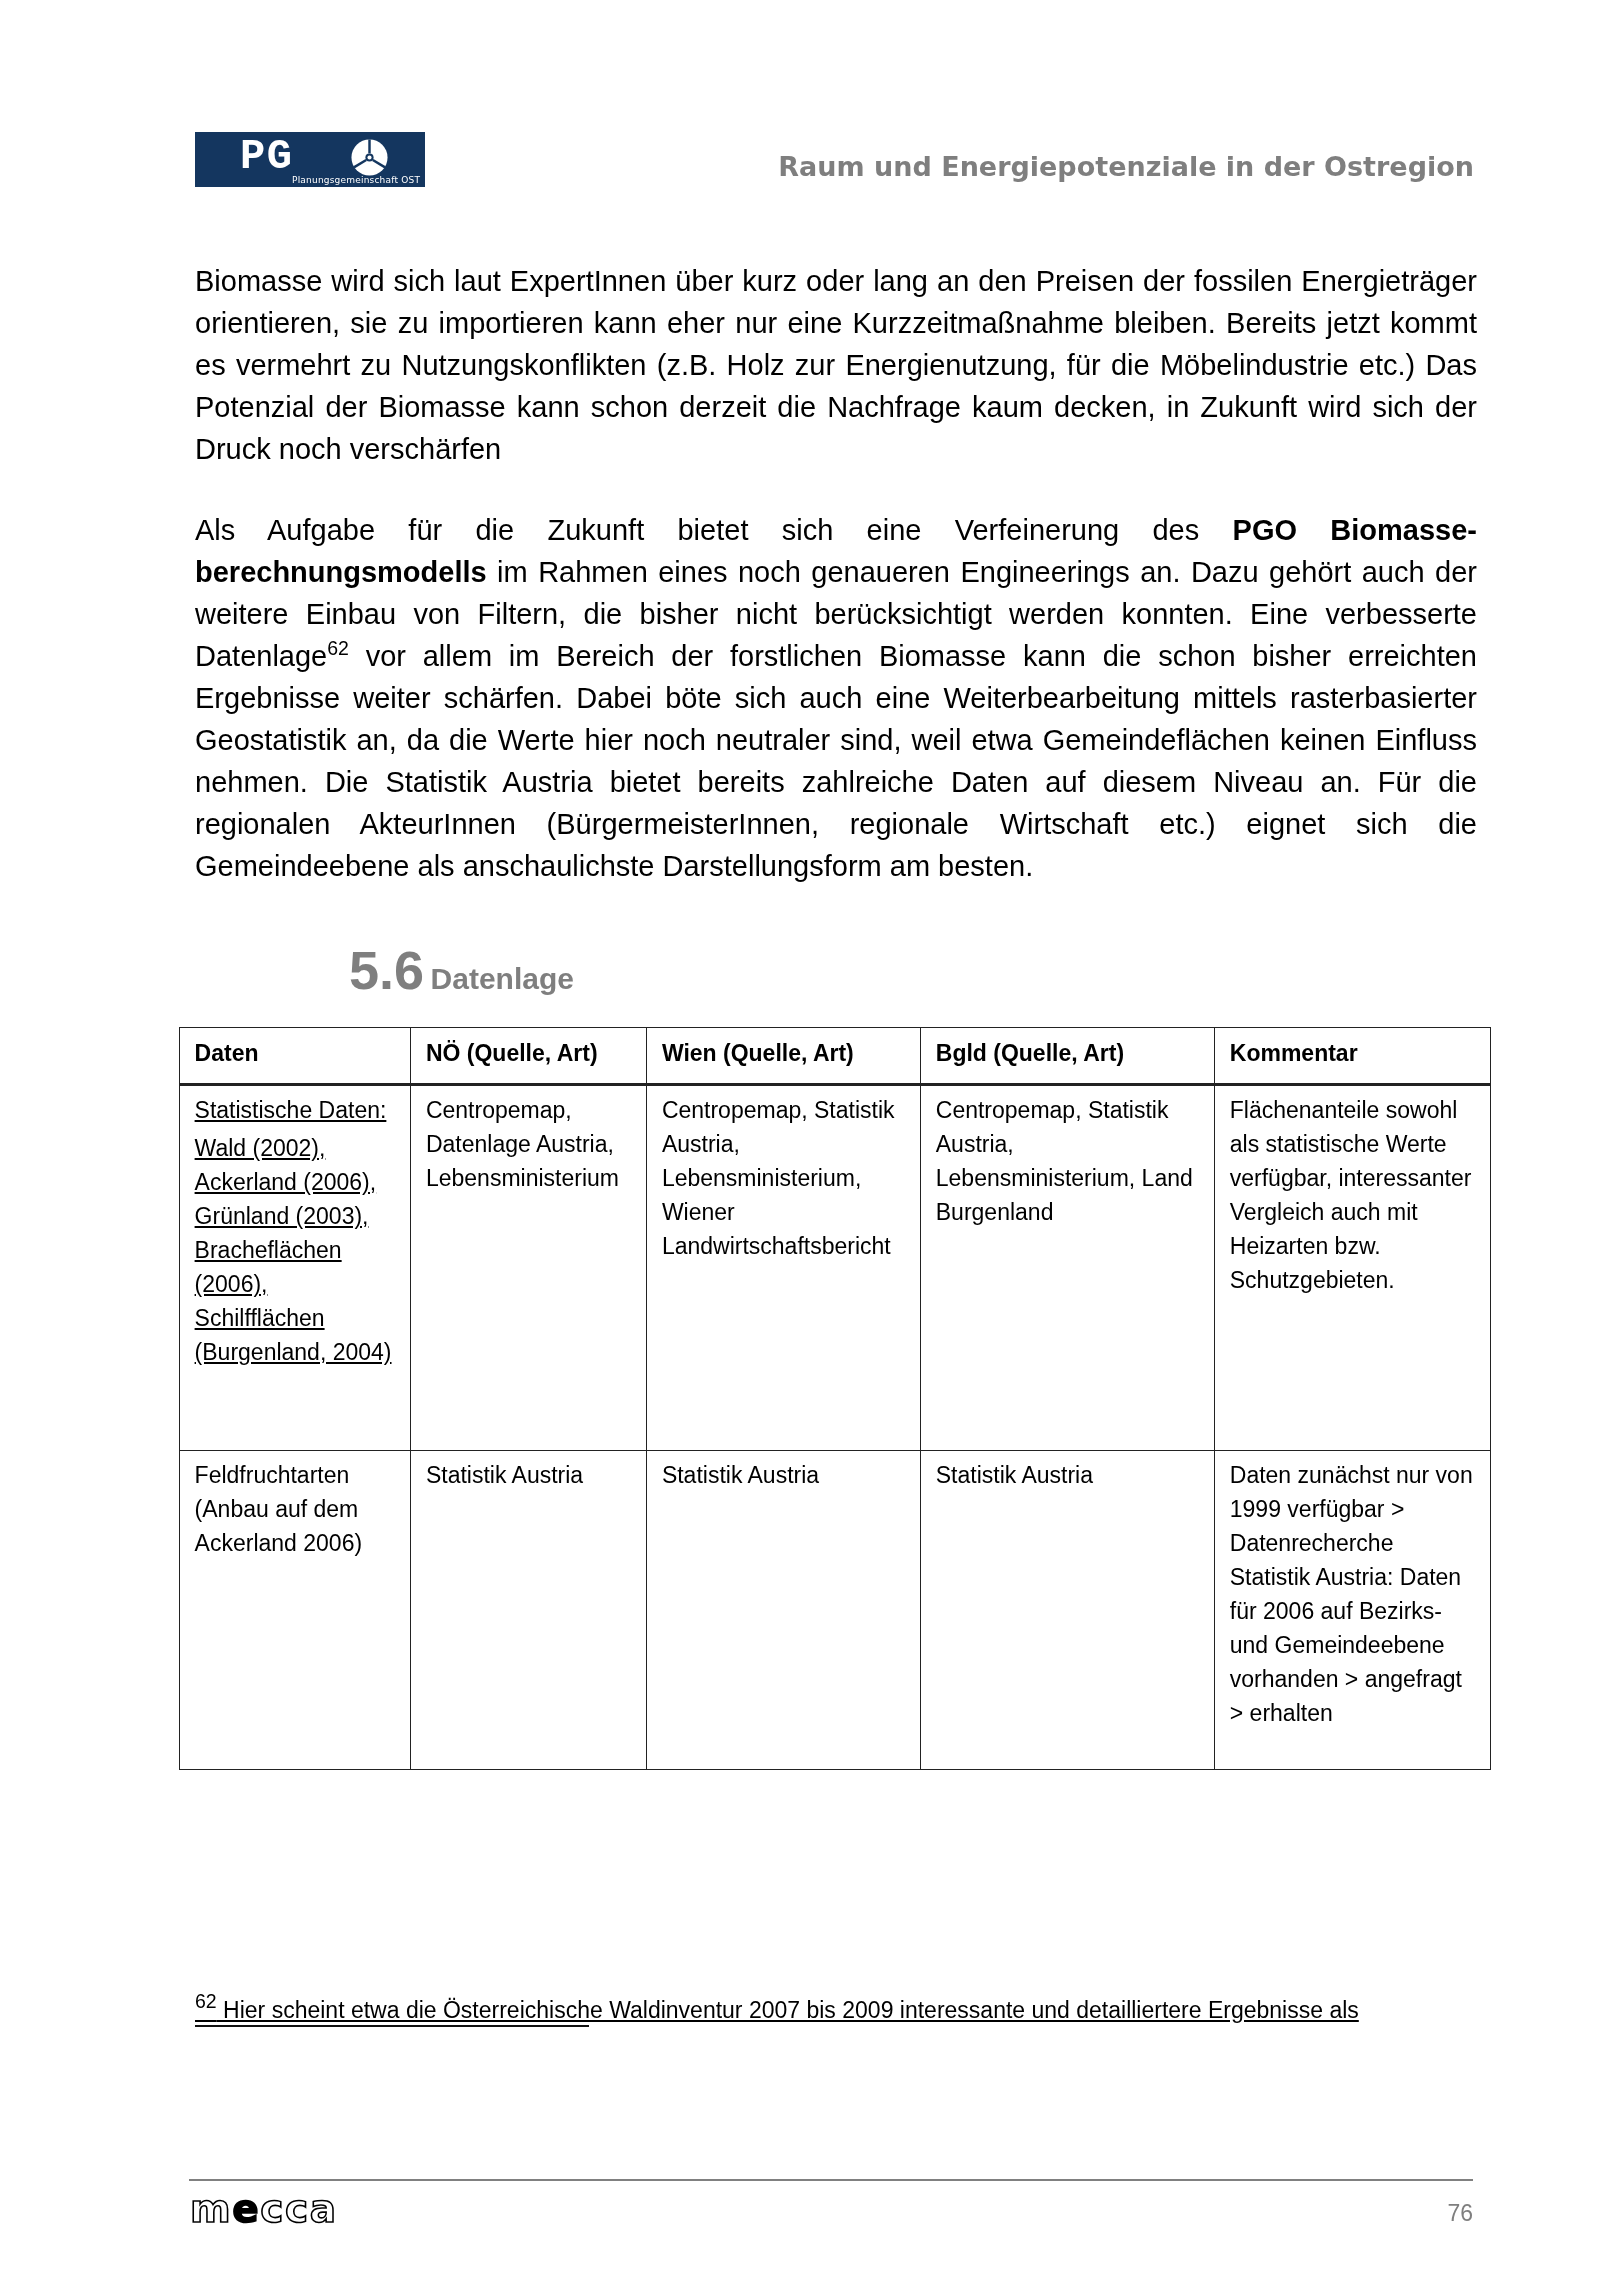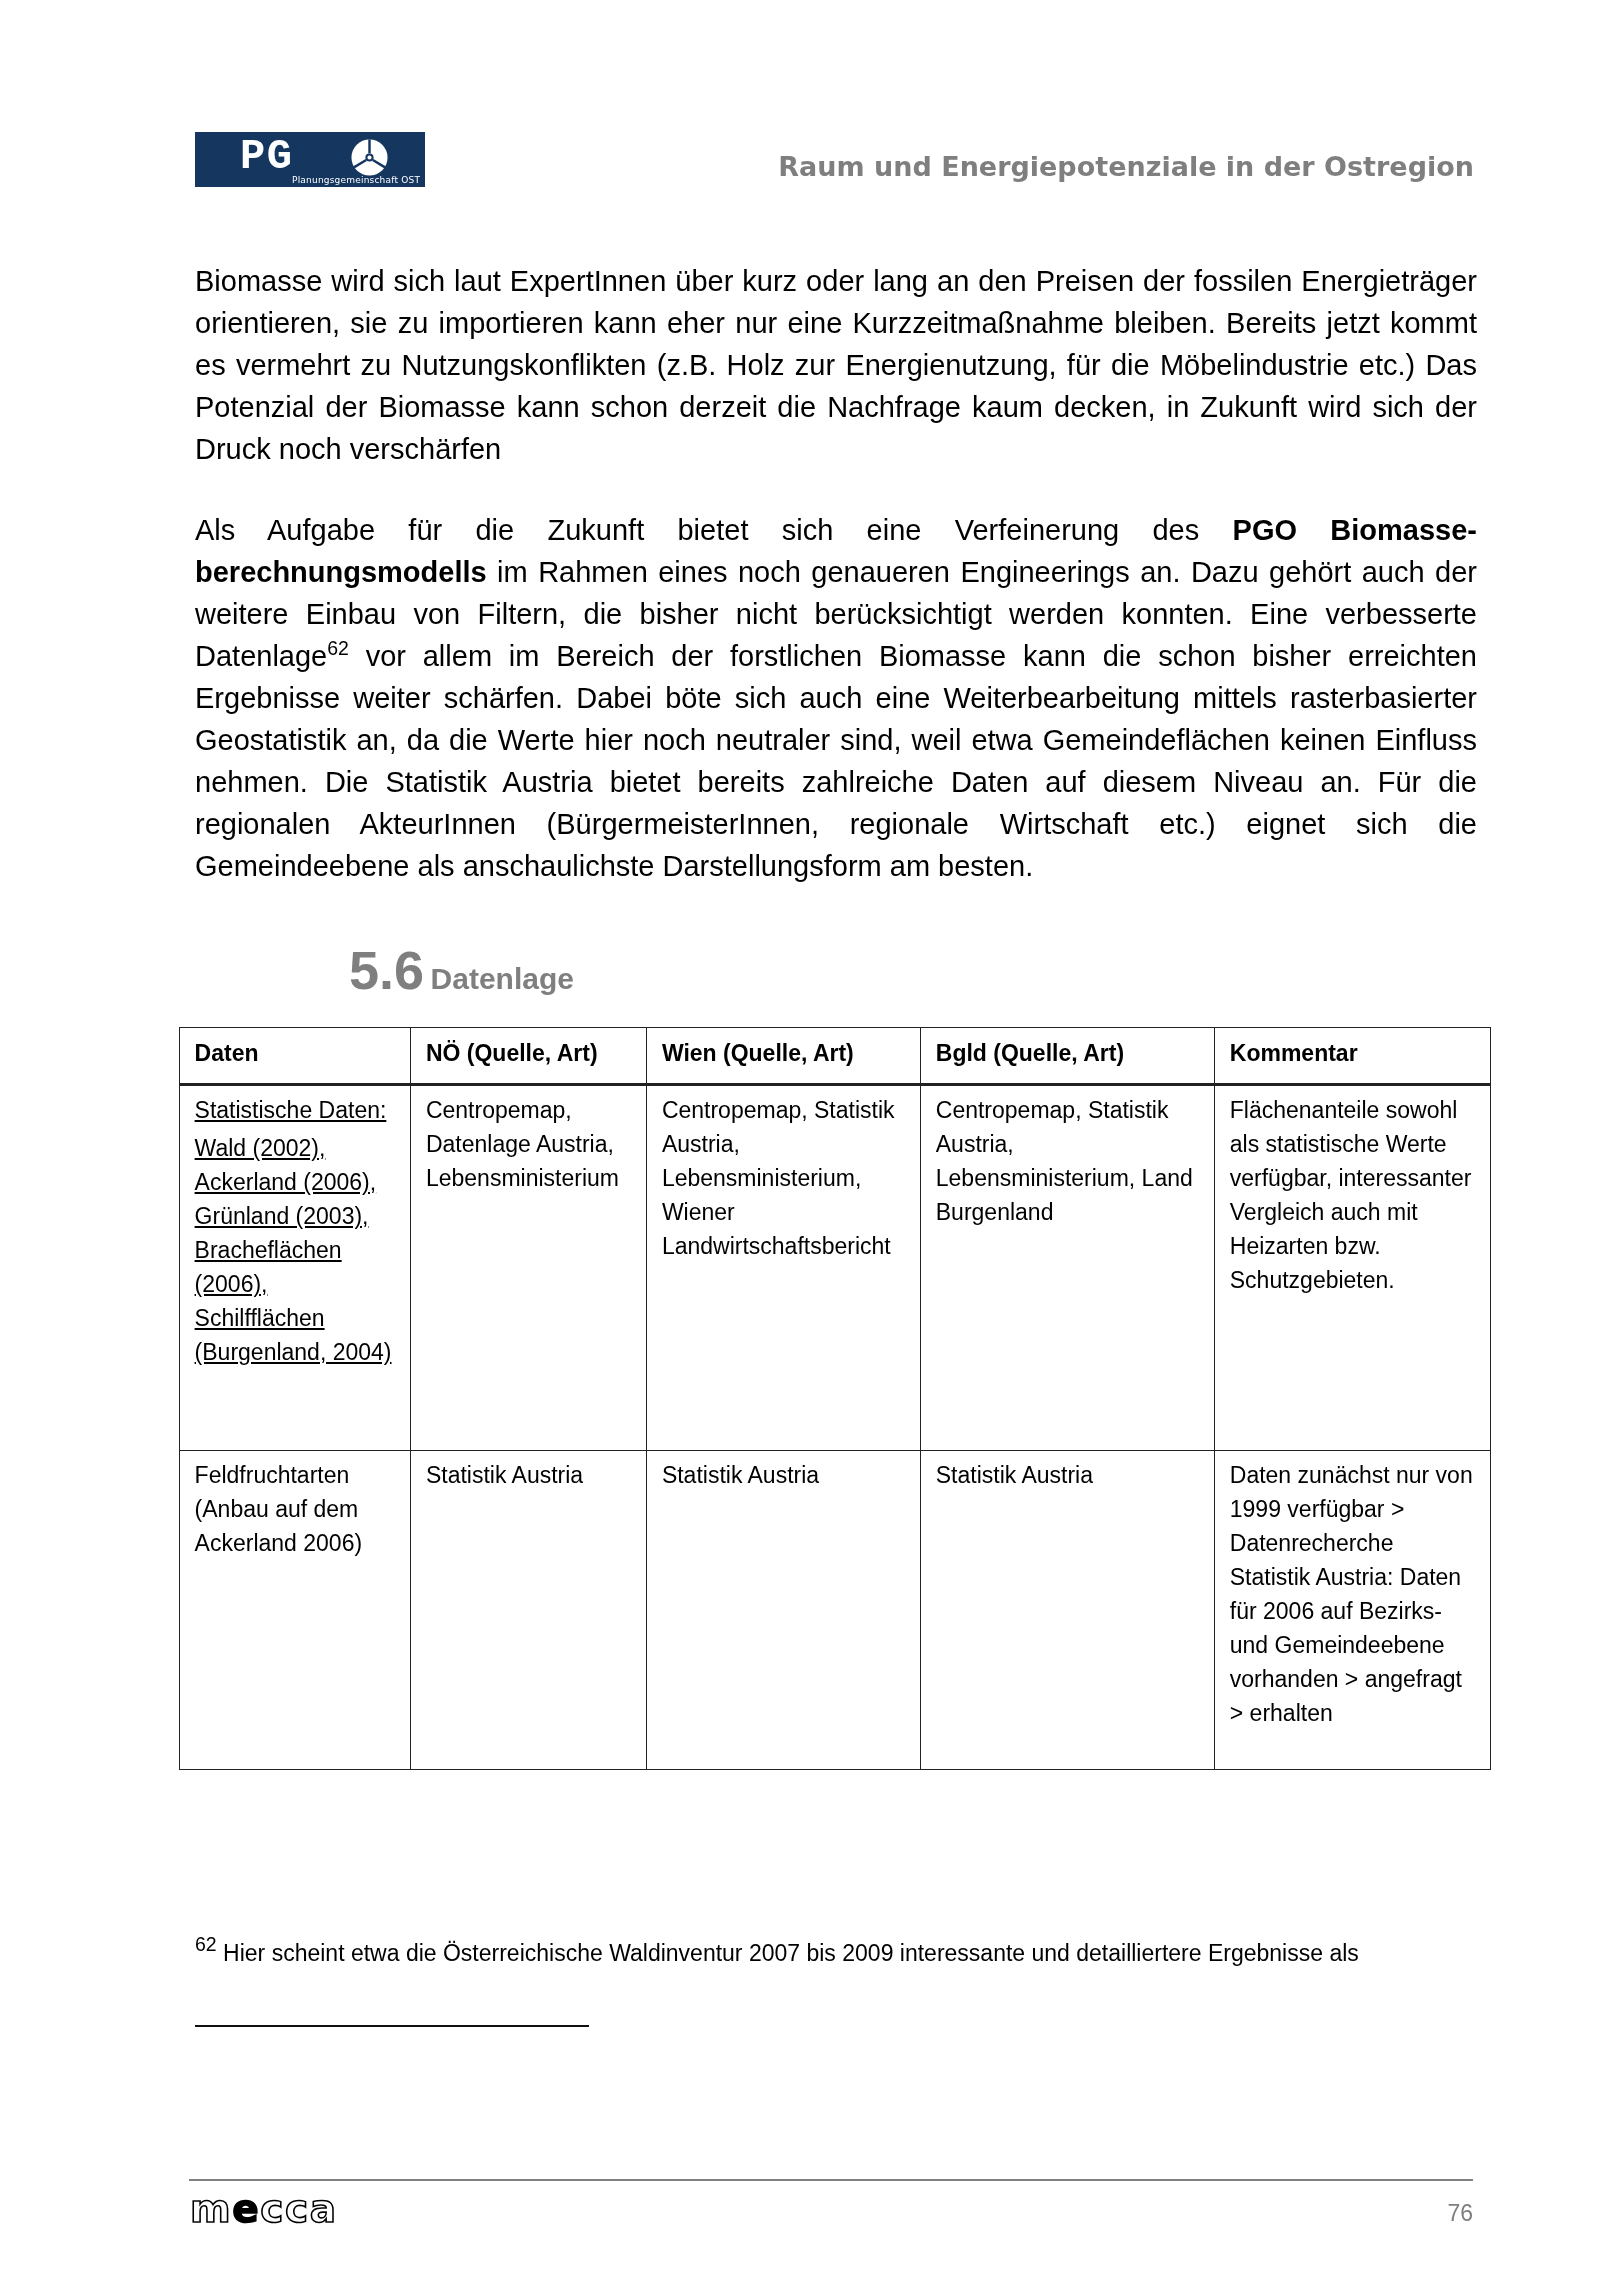--- a/index.html
+++ b/index.html
@@ -33,21 +33,21 @@
   table.data th, table.data td { border: 1.6px solid #222; vertical-align: top; text-align: left;
                                  padding: 6.5px 14.6px 8px 14.6px; }
   table.data th { font-weight: bold; height: 39px; padding-top: 8px; border-bottom: 3.2px solid #222; }
   table.data td p { margin: 0; text-decoration: underline; }
   table.data td p + p { margin-top: 4.9px; }
   .col1 { width: 202px; } .col2 { width: 206px; } .col3 { width: 244px; }
   .col4 { width: 265px; } .col5 { width: 247px; }
 
   
   .fn-rule { left: 195px; top: 2025px; width: 394px; height: 2.4px; background: #111; }
-  .footnote { left: 195px; top: 1936px; width: 1282px; font-size: 23px; line-height: 34px; }
+  .footnote { left: 195px; top: 1993px; width: 1282px; font-size: 23px; line-height: 34px; text-decoration: underline; }
   .footnote sup { font-size: 19.5px; vertical-align: 9.7px; line-height: 0; }
   .footnote .cont { padding-left: 18px; }
 
   
   .footer-rule { left: 189px; top: 2179px; width: 1284px; height: 2.4px; background: #808080; }
   .footer-logo { left: 190px; top: 2188px; font-family: "DejaVu Sans", sans-serif; font-weight: bold;
                  font-size: 39px; letter-spacing: 1.6px; color: #fff;
                  -webkit-text-stroke: 1.6px #000; line-height: 42px; }
   .footer-logo .e { color: #000; }
   .page-num { right: 149px; top: 2200px; font-size: 23px; color: #7f7f7f; }

